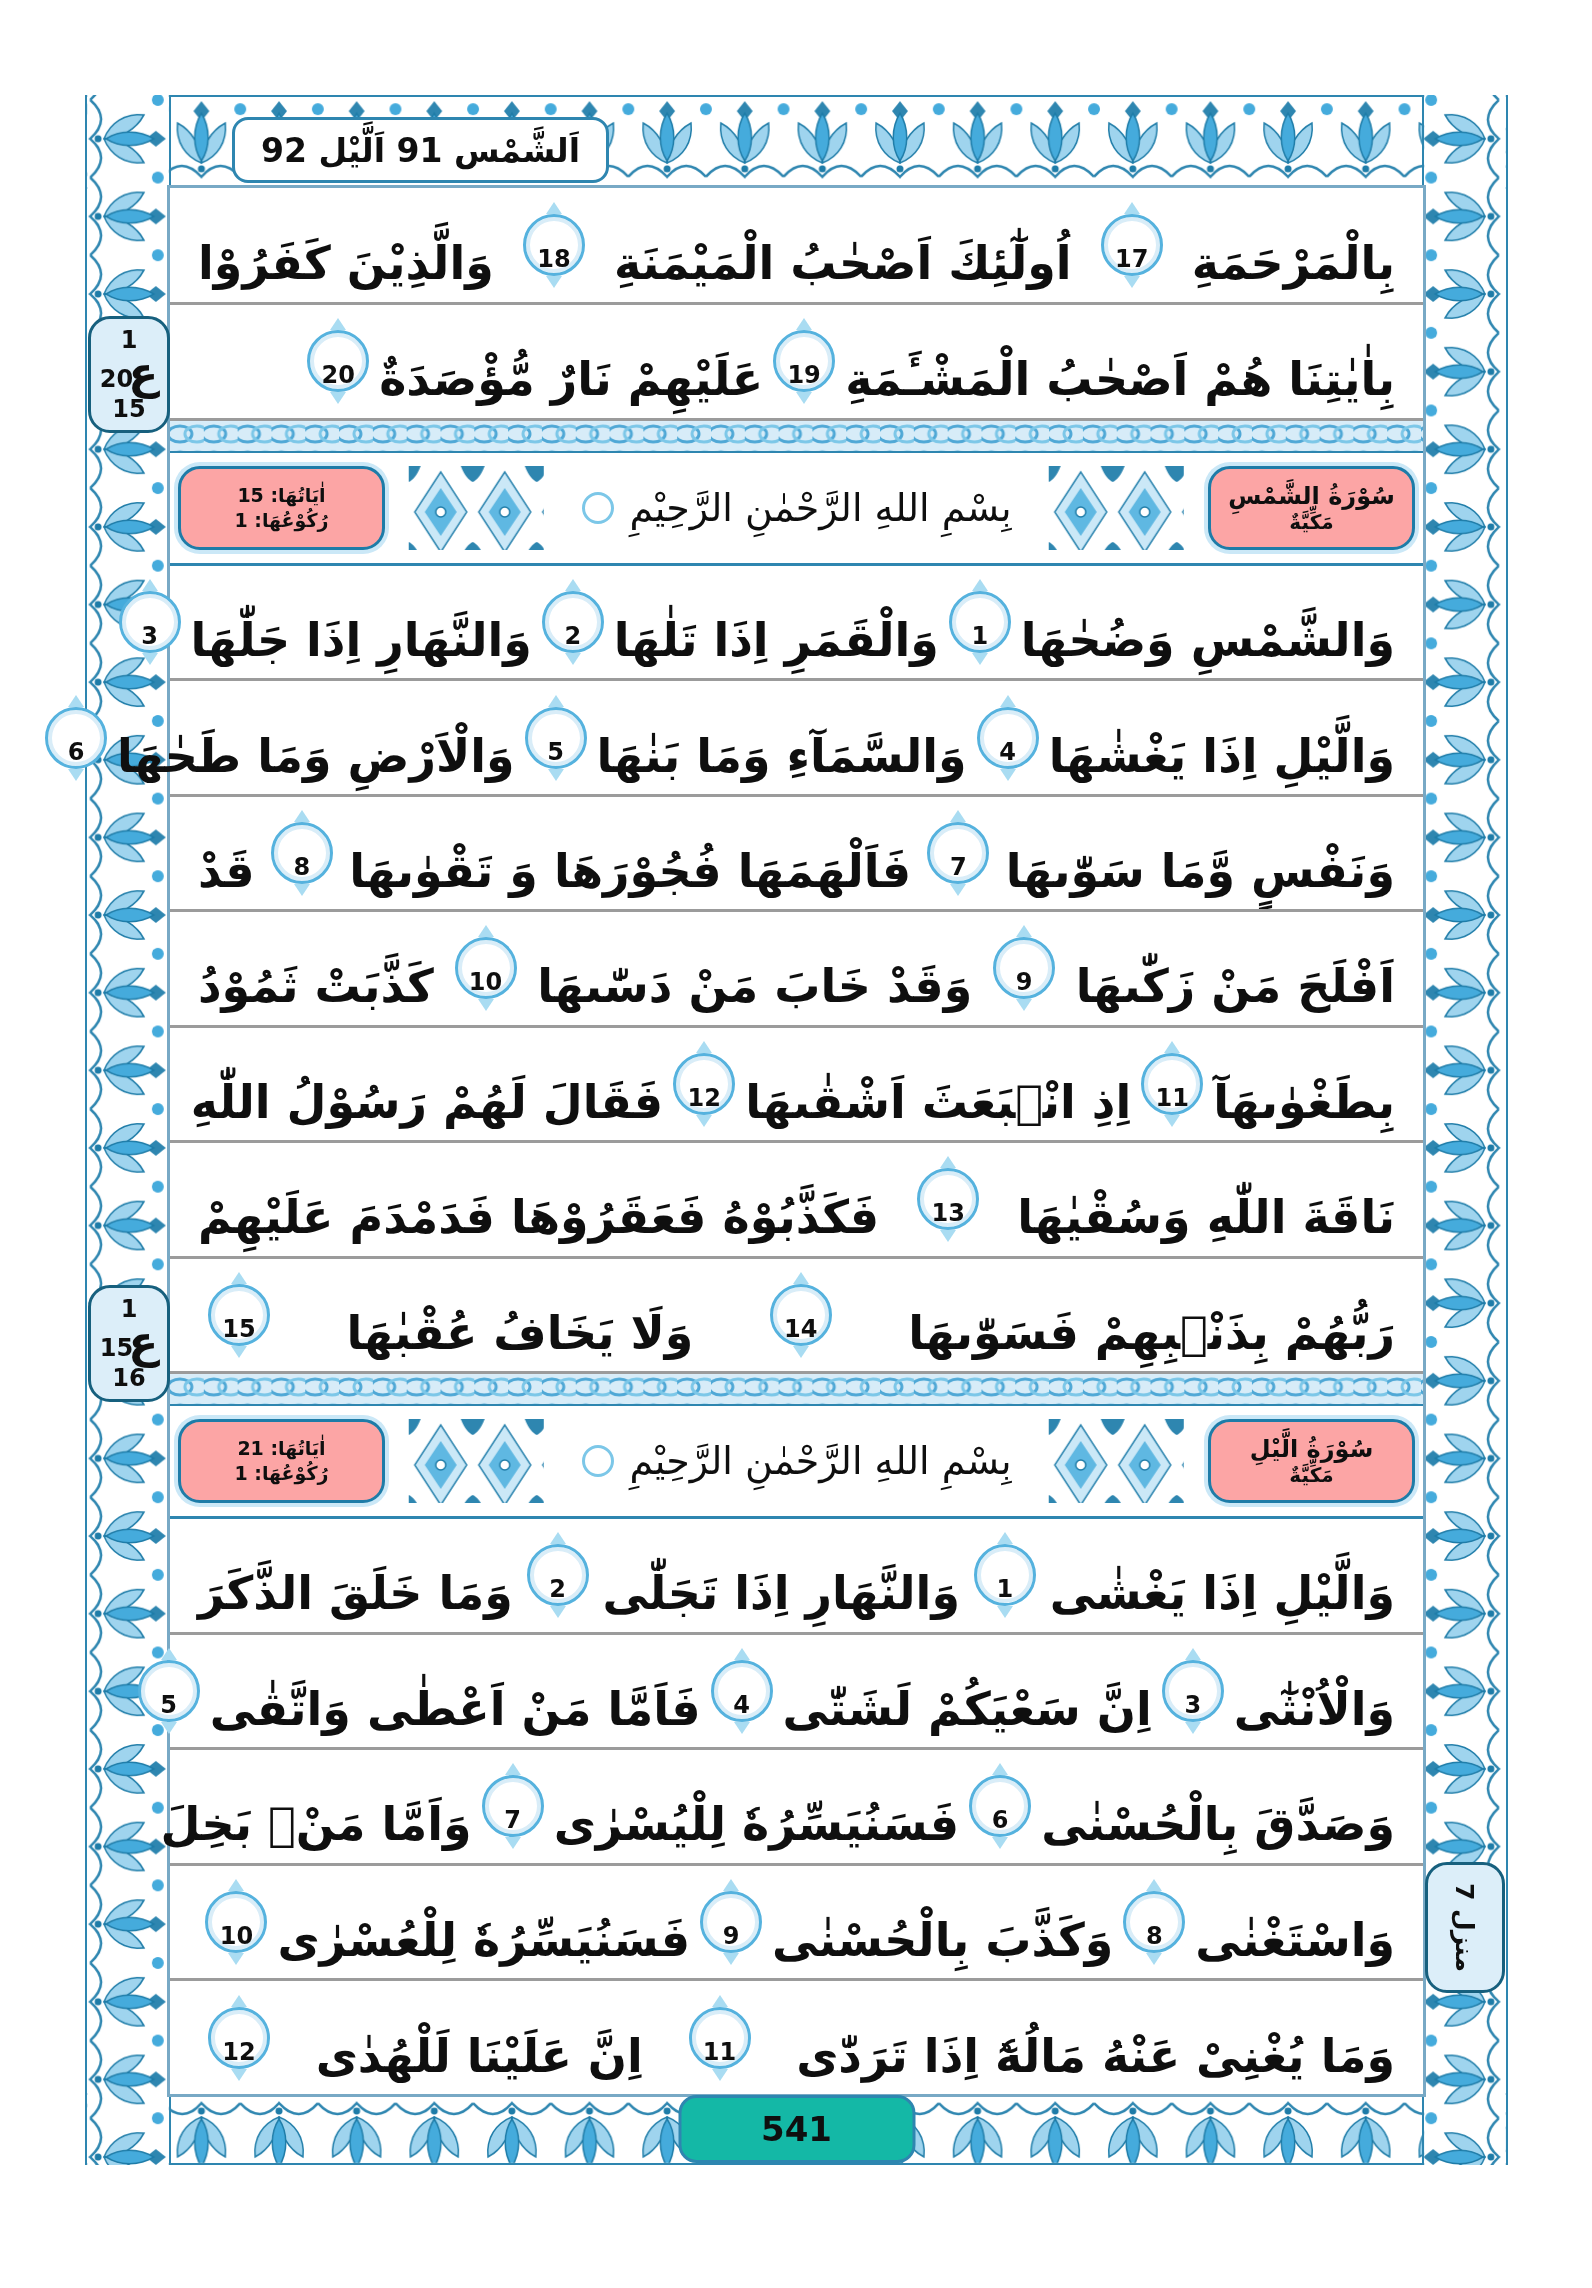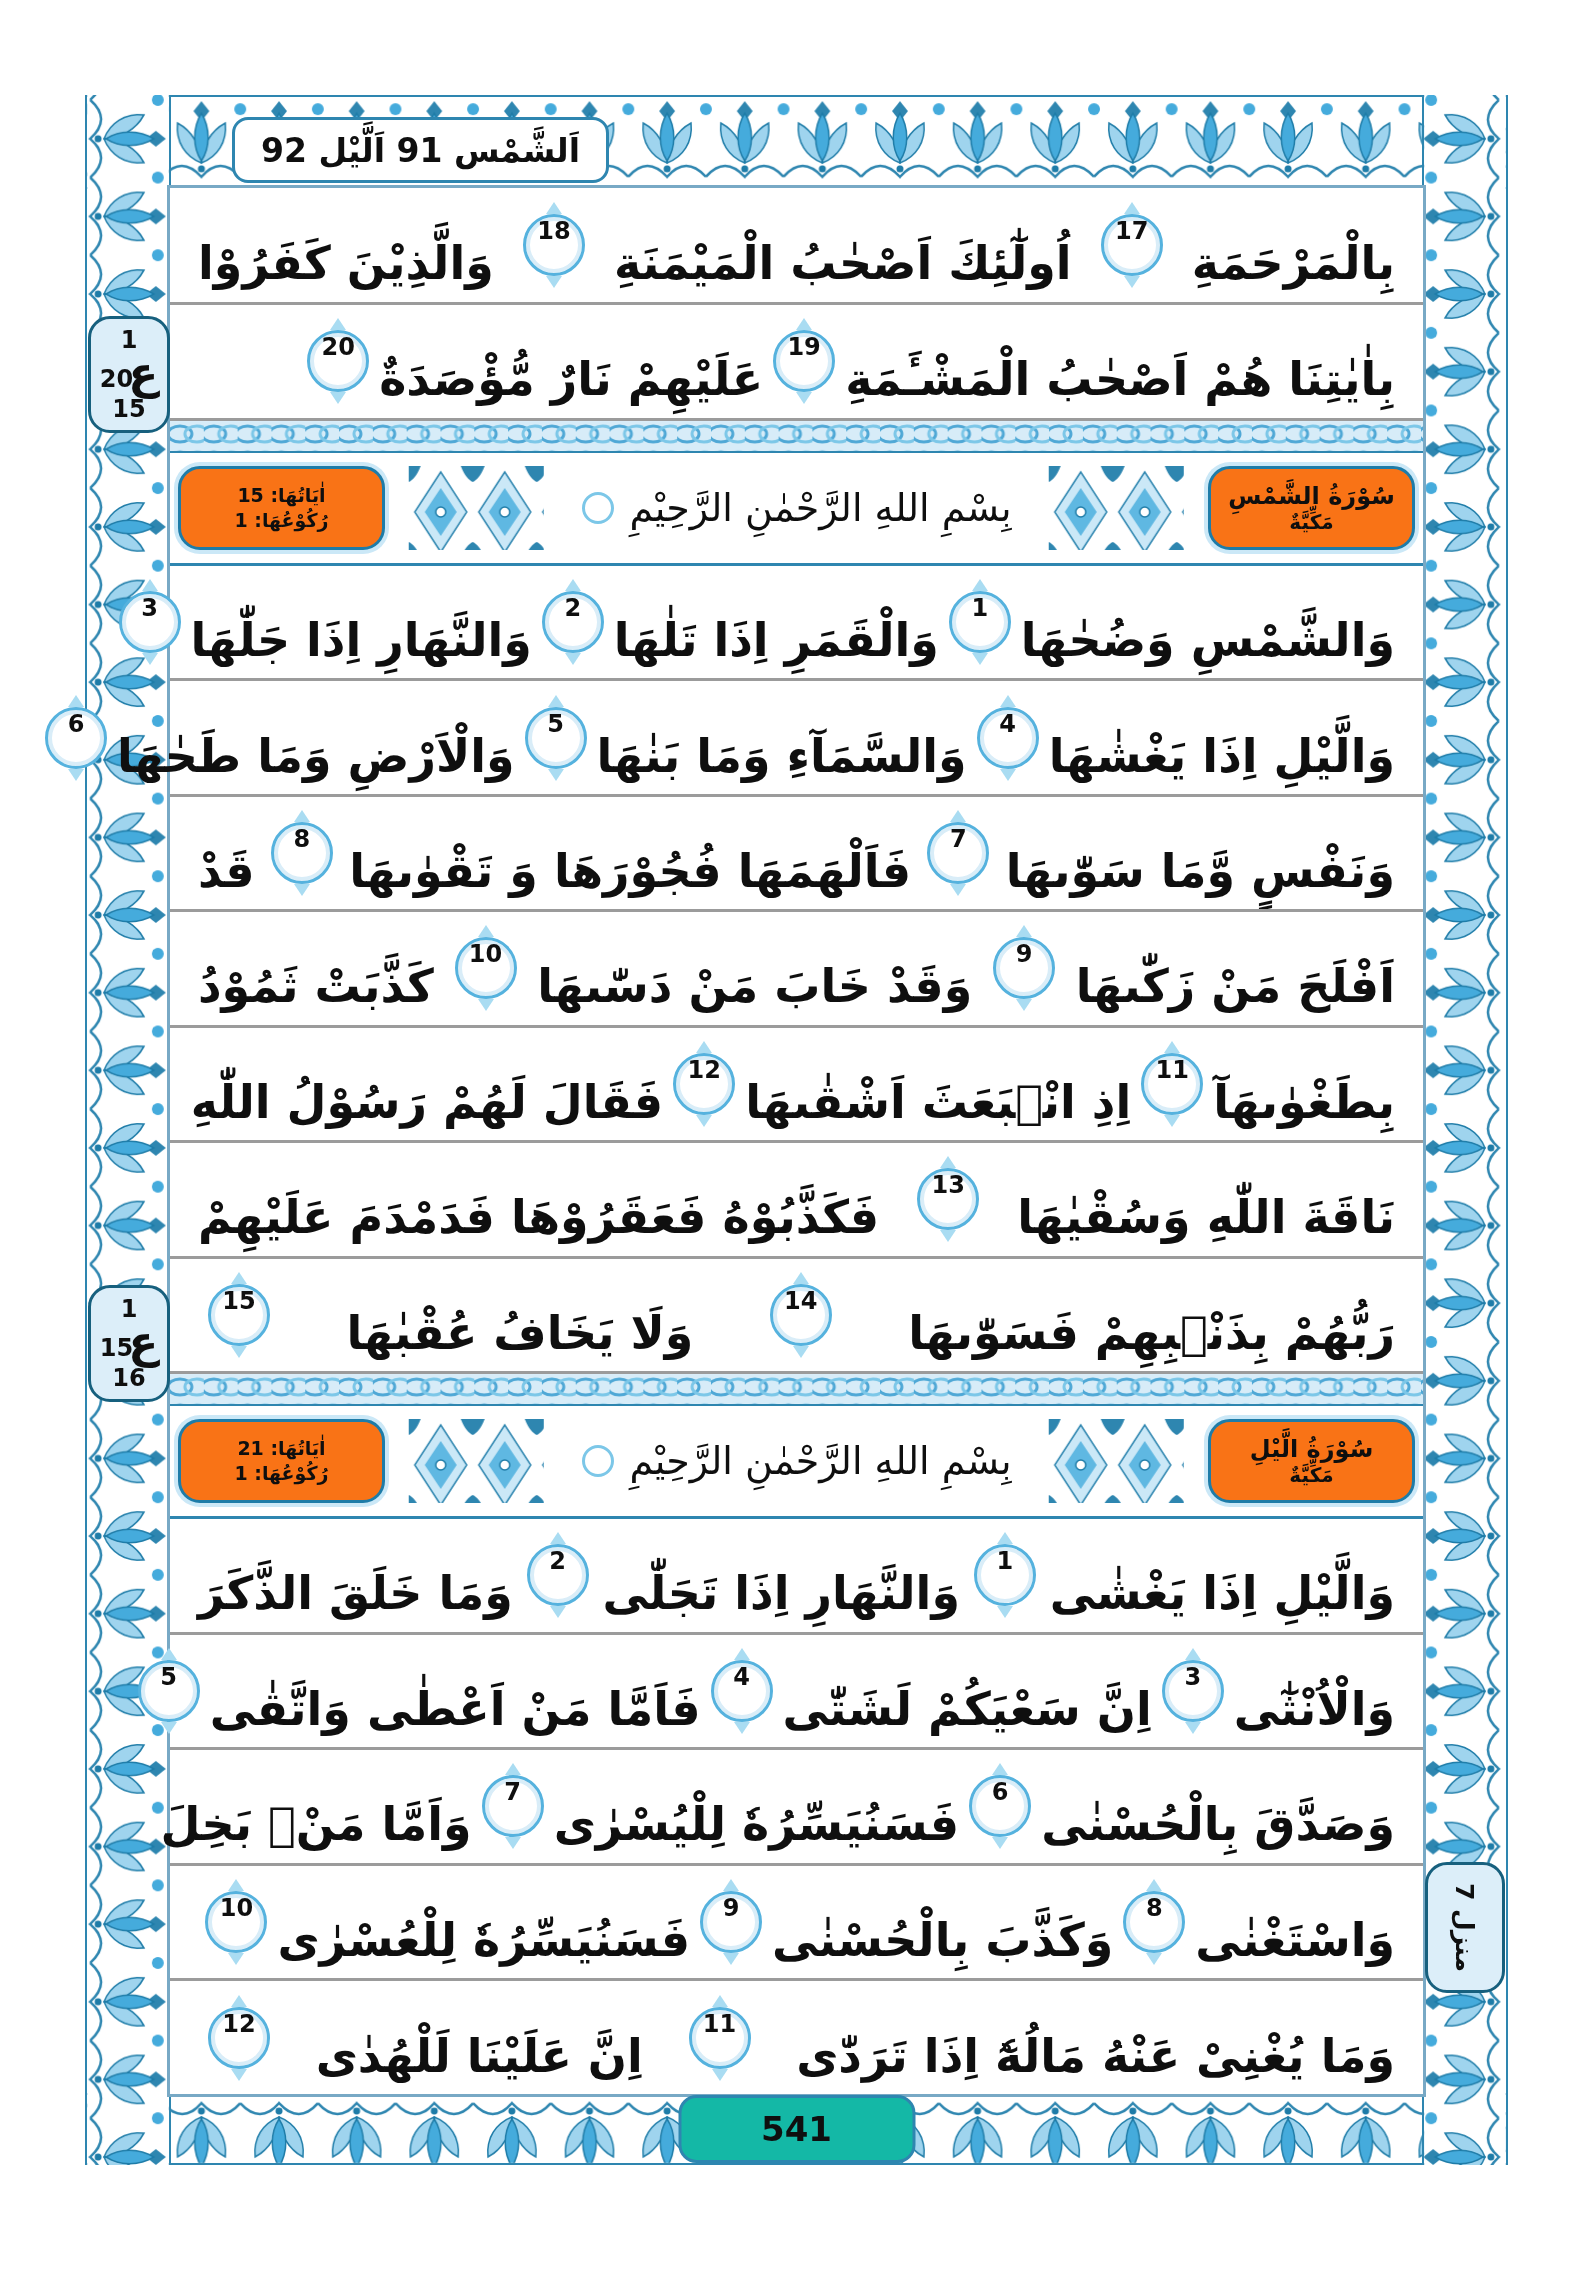--- a/index.html
+++ b/index.html
@@ -45,33 +45,33 @@
   .rows-shams{flex:7 1 0;}
   .rows-layl{flex:5 1 0;}
   .line-row{flex:1 1 0;display:flex;direction:rtl;justify-content:space-between;align-items:center;
        padding:0 28px;font-size:46px;font-weight:700;white-space:nowrap;}
   .line-row + .line-row{border-top:3px solid #9b9b9b;}
   .line-row.indent-left{padding-left:204px;}
   .words{letter-spacing:0;margin-top:36px;}
 
   
   .medallion{position:relative;flex:0 0 auto;width:56px;height:56px;margin:0 10px;border:3px solid #55B2DE;border-radius:50%;
-       background:#fff;box-shadow:inset 0 0 0 4px #D9EDF8;display:inline-flex;align-items:flex-start;justify-content:center;
+       background:#fff;box-shadow:inset 0 0 0 4px #D9EDF8;display:inline-flex;align-items:flex-end;justify-content:center;
        font-size:24px;font-weight:700;}
   .medallion::before,.medallion::after{content:"";position:absolute;left:50%;transform:translateX(-50%);
        border-left:8px solid transparent;border-right:8px solid transparent;}
   .medallion::before{top:-15px;border-bottom:12px solid #A9DCF2;}
   .medallion::after{bottom:-15px;border-top:12px solid #A9DCF2;}
 
   
   .surah-band{flex:0 0 auto;}
   .rope{height:30px;border-top:3px solid #9b9b9b;border-bottom:2px solid #2E86B0;overflow:hidden;}
   .rope svg{display:block;width:100%;height:100%;}
   .band-main{height:98px;border-bottom:3px solid #2E86B0;display:flex;align-items:center;gap:8px;padding:6px 8px;background:#fff;}
-  .cartouche{flex:0 0 auto;width:201px;height:78px;border:3px solid #1E7CA8;border-radius:22px;background:#f97316;
+  .cartouche{flex:0 0 auto;width:201px;height:78px;border:3px solid #1E7CA8;border-radius:22px;background:#fca5a5;
        box-shadow:0 0 0 4px #CBE8F7;display:flex;flex-direction:column;justify-content:center;align-items:center;direction:rtl;}
   .c-line{font-size:19px;font-weight:700;line-height:1.3;}
   .c-name{font-size:24px;font-weight:700;line-height:1.2;}
   .c-makki{font-size:20px;font-weight:700;line-height:1.2;}
   .deco{flex:1 1 0;height:84px;overflow:hidden;border-radius:6px;}
   .deco svg{display:block;width:100%;height:100%;}
   .bismillah-wrap{flex:0 0 auto;direction:rtl;display:flex;align-items:center;gap:16px;padding:0 14px;}
   .bismillah{font-size:38px;font-weight:400;white-space:nowrap;}
   .bismillah-circle{width:26px;height:26px;border:3px solid #7CC7E8;border-radius:50%;flex:0 0 auto;}
 </style>

